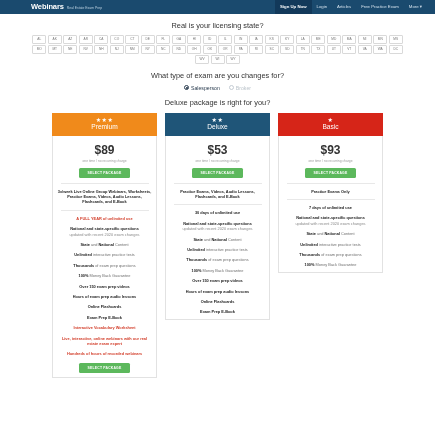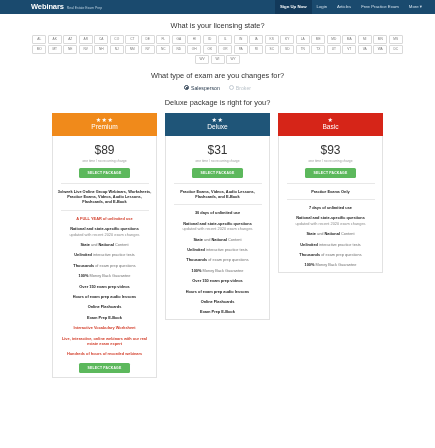--- a/index.html
+++ b/index.html
@@ -54,21 +54,21 @@
     width:105px;background:#fff;border:1px solid #e2e2e2;border-top:none;
     box-sizing:border-box;display:flex;flex-direction:column;align-items:center;
     padding-bottom:4px;
   }
   .card-head{
     width:105px;height:23px;display:flex;flex-direction:column;align-items:center;
     justify-content:center;color:#fff;box-sizing:border-box;
   }
   .stars{font-size:6px;line-height:6px;letter-spacing:0.5px;}
   .pkgname{font-size:6.6px;line-height:8px;font-weight:normal;}
-  .price{font-size:12px;color:#333;margin-top:7px;font-weight:normal;}
+  .price{font-size:12px;color:#333;margin-top:7px;font-weight:bold;}
   .pricenote{font-size:3.3px;color:#9b9b9b;margin-top:2px;}
   .selectbtn{
     background:#5cb85c;color:#fff;font-size:3.4px;font-weight:bold;letter-spacing:0.2px;
     padding:3px 9px;border-radius:1.5px;margin-top:5px;border:none;
   }
   .divider{width:88px;height:1px;background:#e8e8e8;margin:5px 0 0;}
   .feat{
     text-align:center;font-size:3.9px;line-height:5.4px;color:#444;width:95px;margin-top:5px;
   }
   .feat.red{color:#d23c28;font-weight:bold;}
@@ -88,21 +88,21 @@
   </div>
   <div class="navitems" id="nav-items">
       <div class="navitem signup">Sign Up Now</div>
       <div class="navitem">Login</div>
       <div class="navitem">Articles</div>
       <div class="navitem">Free Practice Exam</div>
       <div class="navitem">More ▾</div>
     </div>
 </div>
 
-<div class="section-title">What is your licensing state?</div>
+<div class="section-title">Real is your licensing state?</div>
 <div class="states" id="states">
     <div class="state">AL</div>
     <div class="state">AK</div>
     <div class="state">AZ</div>
     <div class="state">AR</div>
     <div class="state">CA</div>
     <div class="state">CO</div>
     <div class="state">CT</div>
     <div class="state">DE</div>
     <div class="state">FL</div>
@@ -188,21 +188,21 @@
       <div class="feat red">Interactive Vocabulary Worksheet</div>
       <div class="feat red">Live, interactive, online webinars with our real estate exam expert</div>
       <div class="feat red">Hundreds of hours of recorded webinars</div>
       <button class="selectbtn bottombtn">SELECT PACKAGE</button>
     </div>
     <div class="card">
       <div class="card-head" style="background: rgb(31, 85, 120);">
         <div class="stars">★★</div>
         <div class="pkgname">Deluxe</div>
       </div>
-      <div class="price">$31</div>
+      <div class="price">$53</div>
       <div class="pricenote">one time / no recurring charge</div>
       <button class="selectbtn">SELECT PACKAGE</button>
       <div class="divider"></div>
       <div class="feat bold">Practice Exams, Videos, Audio Lessons, Flashcards, and E-Book</div>
       <div class="divider"></div>
       <div class="feat bold">30 days of unlimited use</div>
       <div class="feat"><span class="b">National and state-specific questions</span><br><span class="sub">updated with recent 2020 exam changes</span></div>
       <div class="feat"><span class="b">State</span><span class="n"> and </span><span class="b">National</span><span class="n"> Content</span></div>
       <div class="feat"><span class="b">Unlimited</span><span class="n"> interactive practice tests</span></div>
       <div class="feat"><span class="b">Thousands</span><span class="n"> of exam prep questions</span></div>

